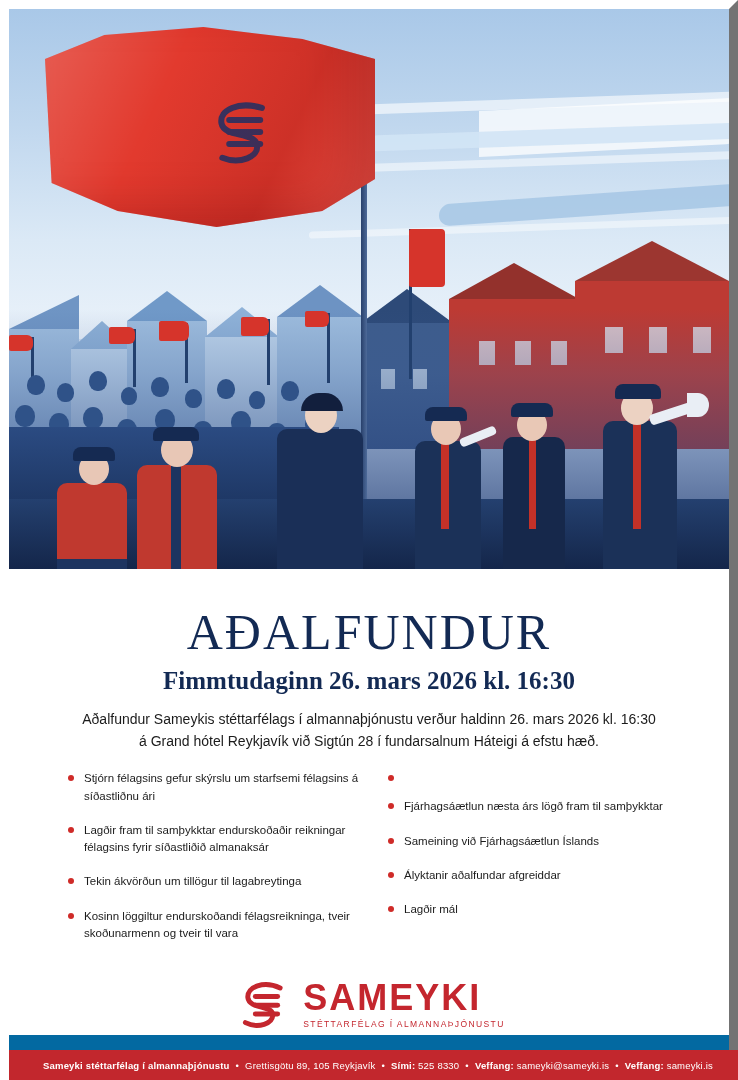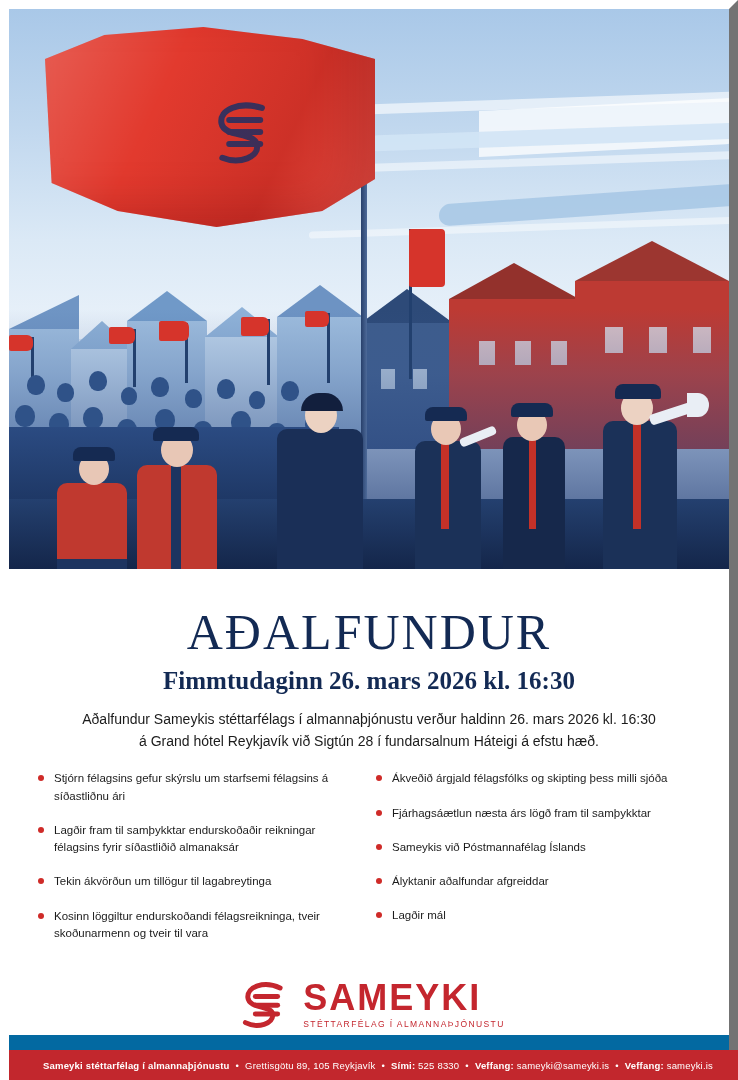--- a/index.html
+++ b/index.html
@@ -221,22 +221,21 @@
   .agenda-title {
     text-align: center;
     font-family: "Liberation Serif", serif;
     font-size: 23px;
     font-weight: 700;
     color: #132a54;
     margin: 4px 0 16px 0;
   }
   .agenda {
     display: flex;
-    justify-content: flex-start;
-    gap: 18px;
+    justify-content: flex-end;
     width: 670px;
     margin: 0 auto;
   }
   .agenda-col {
     width: 320px;
   }
   .agenda-item {
     display: flex;
     align-items: flex-start;
     margin-bottom: 17px;
@@ -465,29 +464,28 @@
         </div>
         <div class="agenda-item">
           <span class="bullet"></span>
           <span class="agenda-text">Kosinn löggiltur endurskoðandi félagsreikninga, tveir skoðunarmenn og tveir til vara</span>
         </div>
       </div>
 
       <div class="agenda-col">
         <div class="agenda-item">
           <span class="bullet"></span>
-          <span class="agenda-text">Ákveðið árgjald félagsfólks og skipting þess milli sjóða</span>
         </div>
         <div class="agenda-item">
           <span class="bullet"></span>
           <span class="agenda-text">Fjárhagsáætlun næsta árs lögð fram til samþykktar</span>
         </div>
         <div class="agenda-item">
           <span class="bullet"></span>
-          <span class="agenda-text">Sameykis við Póstmannafélag Íslands</span>
+          <span class="agenda-text">Sameining við Fjárhagsáætlun Íslands</span>
         </div>
         <div class="agenda-item">
           <span class="bullet"></span>
           <span class="agenda-text">Ályktanir aðalfundar afgreiddar</span>
         </div>
         <div class="agenda-item">
           <span class="bullet"></span>
           <span class="agenda-text">Lagðir mál</span>
         </div>
       </div>

